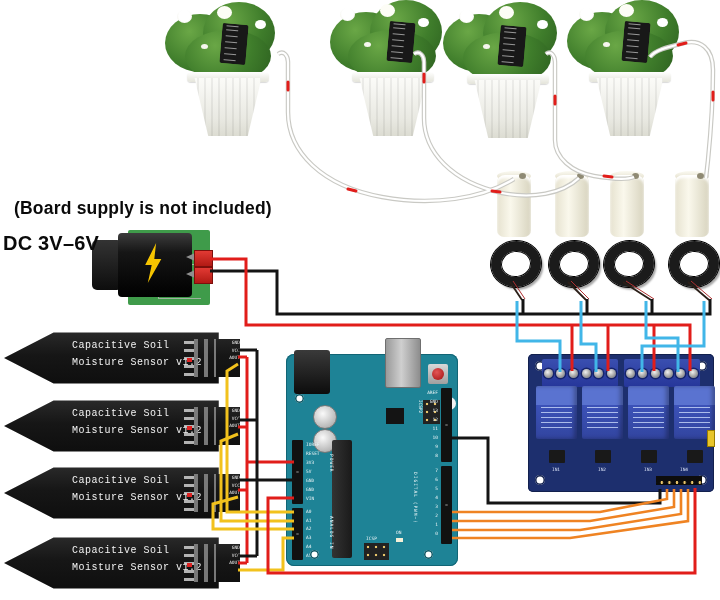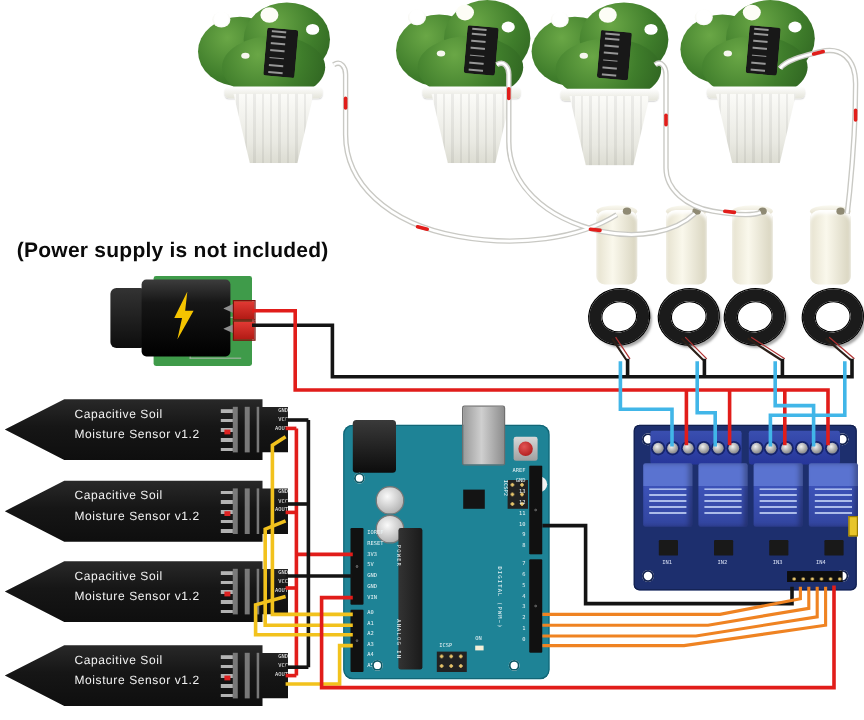--- a/index.html
+++ b/index.html
@@ -45,21 +45,21 @@
   .term-pin{position:absolute;width:9px;height:8px;background:#8f8f8f;clip-path:polygon(0 50%,100% 0,100% 100%);z-index:1;}
 
   
   .cap{position:absolute;font-weight:bold;color:#0a0a0a;font-size:17.5px;letter-spacing:.2px;z-index:6;white-space:nowrap;}
   .cap-dc{font-size:20px;}
 
   
   .sensor{position:absolute;left:4px;width:236px;height:54px;z-index:3;}
   .sensor-blade{position:absolute;inset:0;background:linear-gradient(180deg,#2a2a2a,#161616 45%,#0e0e0e);
        clip-path:polygon(0 50%,21% 3%,91% 3%,91% 15%,100% 15%,100% 85%,91% 85%,91% 97%,21% 97%);}
-  .sensor-label{position:absolute;left:58px;top:6px;color:#f2f2f2;font-family:Liberation Sans, sans-serif;
+  .sensor-label{position:absolute;left:68px;top:6px;color:#f2f2f2;font-family:Liberation Mono, monospace;
        font-size:10px;line-height:17px;letter-spacing:.5px;white-space:nowrap;}
   .sensor-comps{position:absolute;left:178px;top:8px;width:34px;height:38px;
        background-image:repeating-linear-gradient(180deg,#cfcfcf 0 3px,transparent 3px 8px),
                         repeating-linear-gradient(90deg,#8a8a8a 0 4px,transparent 4px 10px);
        background-size:10px 100%,100% 8px;background-repeat:no-repeat,repeat-y;background-position:2px 2px,12px 4px;opacity:.85;}
   .sensor-led{position:absolute;left:183px;top:27px;width:5px;height:4px;background:#d22;}
   .sensor-pins{position:absolute;left:214px;top:8px;width:22px;color:#eee;font-size:4.5px;line-height:7.6px;
        font-family:"DejaVu Sans Mono",monospace;text-align:right;}
 
   
@@ -165,21 +165,22 @@
     <div class="pump-hole" style="left:22px;top:2px"></div>
     <div class="pump-coil" style="left:-6px;top:70px"></div>
   </div>
   <div class="pump" style="left:675px;top:171px">
     <div class="pump-top" style="left:0;top:0"></div>
     <div class="pump-body" style="left:0;top:4px"></div>
     <div class="pump-hole" style="left:22px;top:2px"></div>
     <div class="pump-coil" style="left:-6px;top:70px"></div>
   </div>
 
-  <div class="cap" style="left:14px;top:198px">(Power supply is not included)</div>
+  <div class="cap" style="left:14px;top:198px">(Board supply is not included)</div>
+  <div class="cap cap-dc" style="left:3px;top:232px">DC 3V–6V</div>
   <div class="psu-pcb">
     <div class="psu-trace" style="left:48px;top:20px;width:24px;height:14px"></div>
     <div class="psu-trace" style="left:30px;top:52px;width:42px;height:16px"></div>
   </div>
   <div class="psu-plug"></div>
   <div class="psu-jack"></div>
   <div class="bolt"></div>
   <div class="term-pin" style="left:186px;top:253px"></div>
   <div class="term-pin" style="left:186px;top:270px"></div>
   <div class="term" style="left:194px;top:250px"></div>

